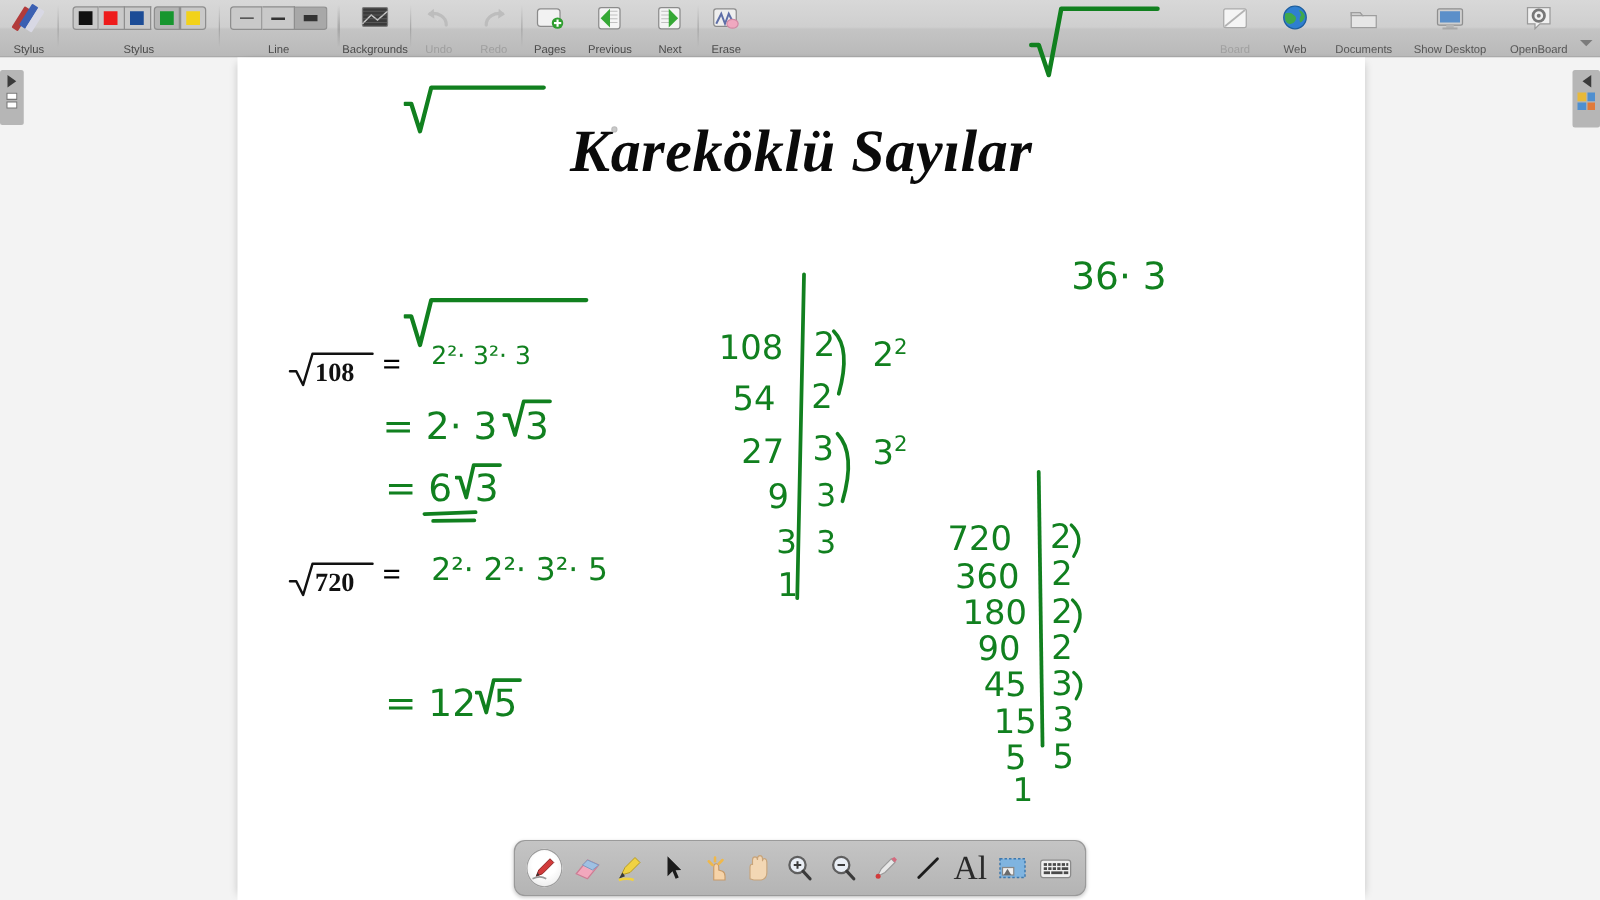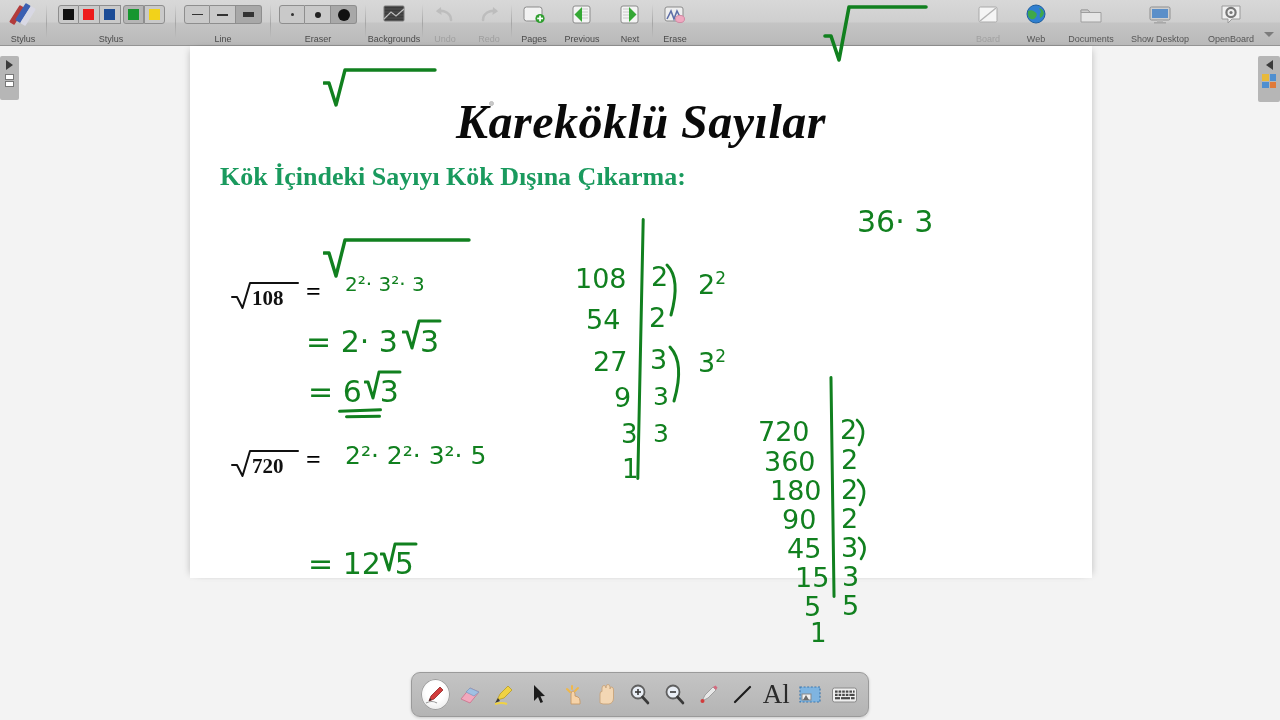--- a/index.html
+++ b/index.html
@@ -66,21 +66,21 @@
   .rbtn .ic{ width:26px;height:24px;position:relative;}
   .caret{ width:0;height:0;border-left:5px solid transparent;border-right:5px solid transparent;
           border-top:5px solid #7c7c7c; align-self:center; margin-top:22px;}
 
   
   #workspace{
     position:absolute; left:0; top:46px; width:1280px; height:674px;
     background:#f3f3f3;
   }
   #canvas{
-    position:absolute; left:190px; top:0; width:902px; height:532px;
+    position:absolute; left:190px; top:0; width:902px; height:674px;
     background:#ffffff;
     box-shadow:-4px 0 7px -4px rgba(0,0,0,.22), 4px 0 7px -4px rgba(0,0,0,.22);
   }
 
   .sidehandle{
     position:absolute; background:#b6b6b6; border-radius:2px;
     display:flex;flex-direction:column;align-items:center;justify-content:flex-start;
     padding-top:4px; gap:4px;
   }
   #lefthandle{ left:0; top:10px; width:19px; height:44px; }
@@ -189,34 +189,20 @@
         </div>
       <div class="lbtn on">
           <span class="dash3"></span>
         </div>
     </div>
     <span class="gl">Line</span>
   </div>
 
   <div class="sep"></div>
 
-  <div class="tgroup" style="min-width:86px;">
-    <div class="swatchrow">
-      <div class="lbtn">
-          <span class="dot1"></span>
-        </div>
-      <div class="lbtn">
-          <span class="dot2"></span>
-        </div>
-      <div class="lbtn on">
-          <span class="dot3"></span>
-        </div>
-    </div>
-    <span class="gl">Eraser</span>
-  </div>
 
   <div class="sep"></div>
 
   <div class="bigbtn" style="width:56px;">
     <div class="ic">
       <svg width="26" height="24" viewBox="0 0 26 24">
         <rect x="3" y="3" width="20" height="15" rx="1" fill="#3b3b3b" stroke="#7a7a7a"></rect>
         <path d="M3 16 L10 9 L15 13 L23 6" stroke="#c9c9c9" fill="none" stroke-width="1.2"></path>
         <g stroke="#777" stroke-width=".4">
           <line x1="3" y1="6" x2="23" y2="6"></line>
@@ -385,21 +371,20 @@
         <i style="background:#4f8fd0"></i>
       <i style="background:#4f8fd0"></i>
         <i style="background:#e07a3a"></i>
     </div>
   </div>
 
   <div id="canvas">
 
     <div id="title">Kareköklü Sayılar</div>
     <div id="dotmark"></div>
-    <div id="subtitle">Kök İçindeki Sayıyı Kök Dışına Çıkarma:</div>
 
     <div class="lhs" style="left:40px; top:230px; font-size:0;">
       <svg width="72" height="36" viewBox="0 0 72 36">
         <path d="M2 21 L7 21 L12.5 32 L20 7 L68 7" stroke="#111" stroke-width="2" fill="none" stroke-linejoin="round" stroke-linecap="round"></path>
         <text x="22" y="29" font-family="Liberation Serif, serif" font-weight="bold" font-size="21" fill="#111">108</text>
       </svg>
       <span style="font-size:26px;font-family:'Liberation Serif',serif;font-weight:bold;
                    position:absolute;left:76px;top:1px;">=</span>
     </div>
 

